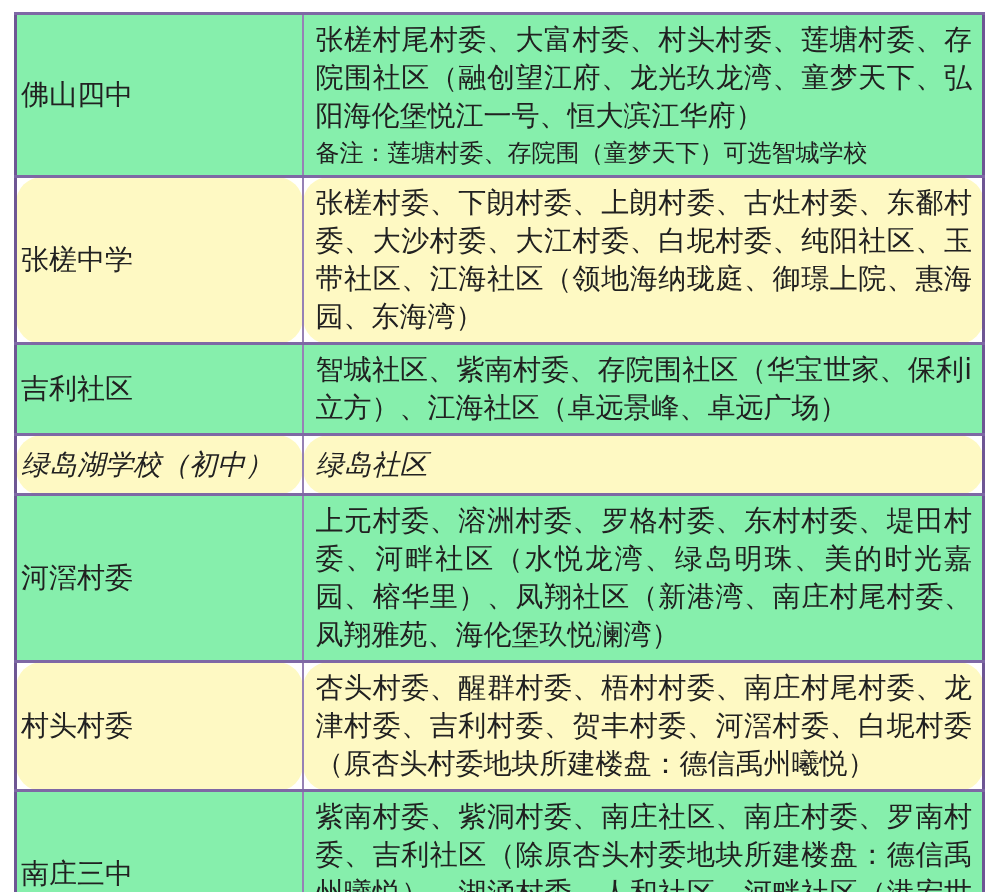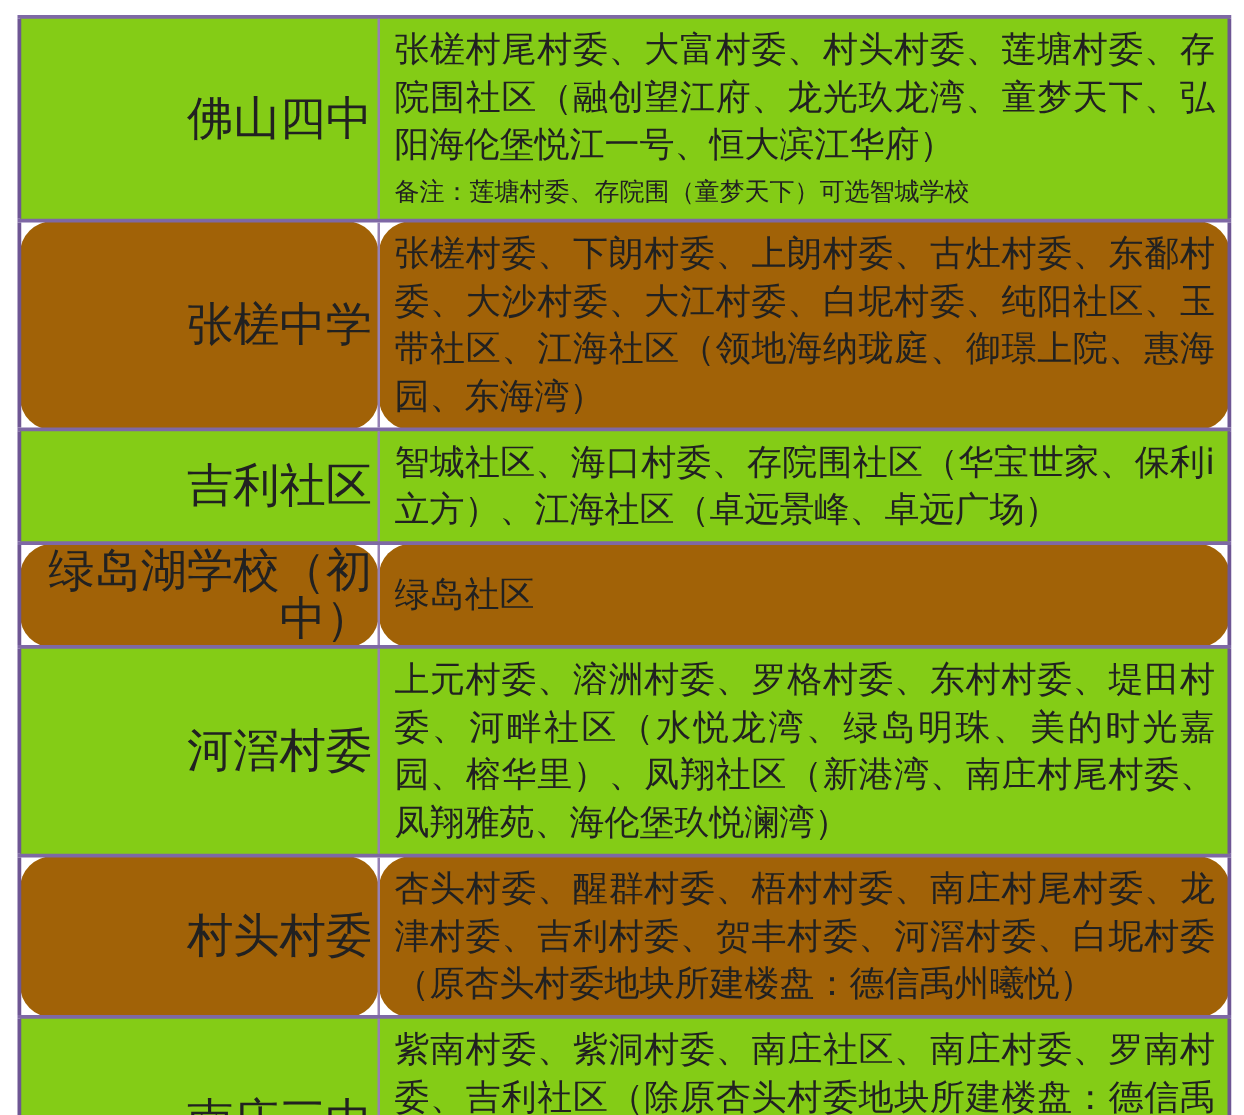--- a/index.html
+++ b/index.html
@@ -25,53 +25,53 @@
     border: 3px solid #6e5694;
   }
   table.district-table td {
     border-top: 3px solid #7e68a5;
     border-bottom: 3px solid #7e68a5;
     border-left: 2px solid #9681b5;
     border-right: 2px solid #9681b5;
     vertical-align: middle;
     box-sizing: border-box;
   }
-  tr.shaded td { background: #84cc16; }
-  tr.plain td  { background: #a16207; border-radius: 26px; }
+  tr.shaded td { background: #86efac; }
+  tr.plain td  { background: #fef9c3; border-radius: 26px; }
 
   td.school-cell {
     width: 287px;
-    text-align: right;
-    font-size: 37px;
+    text-align: left;
+    font-size: 28px;
     line-height: 38px;
     padding: 2px 4px;
   }
   td.areas-cell {
     width: 681px;
     padding: 6px 10px 6px 12px;
   }
   .areas-text {
     font-size: 28px;
     line-height: 38px;
     text-align: justify;
     text-justify: inter-character;
   }
   .note-text {
-    font-size: 20px;
+    font-size: 24px;
     line-height: 32px;
     text-align: left;
     margin-top: 2px;
   }
   .note-text:empty { display: none; }
 
   
   tr:nth-child(1) td { height: 151px; }
   tr:nth-child(2) td { height: 155px; }
   tr:nth-child(3) td { height: 77px;  }
-  tr:nth-child(4) td { height: 60px;  }
+  tr:nth-child(4) td { height: 60px; font-style: italic;  }
   tr:nth-child(5) td { height: 155px; }
   tr:nth-child(6) td { height: 115px; }
   tr:nth-child(7) td { height: 150px; }
 </style>
 </head>
 <body>
 
 <div class="page">
   <table class="district-table">
     <tbody>
@@ -85,21 +85,21 @@
       <tr class="plain">
         <td class="school-cell">张槎中学</td>
         <td class="areas-cell">
           <div class="areas-text">张槎村委、下朗村委、上朗村委、古灶村委、东鄱村委、大沙村委、大江村委、白坭村委、纯阳社区、玉带社区、江海社区（领地海纳珑庭、御璟上院、惠海园、东海湾）</div>
 
         </td>
       </tr>
       <tr class="shaded">
         <td class="school-cell">吉利社区</td>
         <td class="areas-cell">
-          <div class="areas-text">智城社区、海口村委、存院围社区（华宝世家、保利i立方）、江海社区（卓远景峰、卓远广场）</div>
+          <div class="areas-text">智城社区、紫南村委、存院围社区（华宝世家、保利i立方）、江海社区（卓远景峰、卓远广场）</div>
 
         </td>
       </tr>
       <tr class="plain">
         <td class="school-cell">绿岛湖学校（初中）</td>
         <td class="areas-cell">
           <div class="areas-text">绿岛社区</div>
 
         </td>
       </tr>

